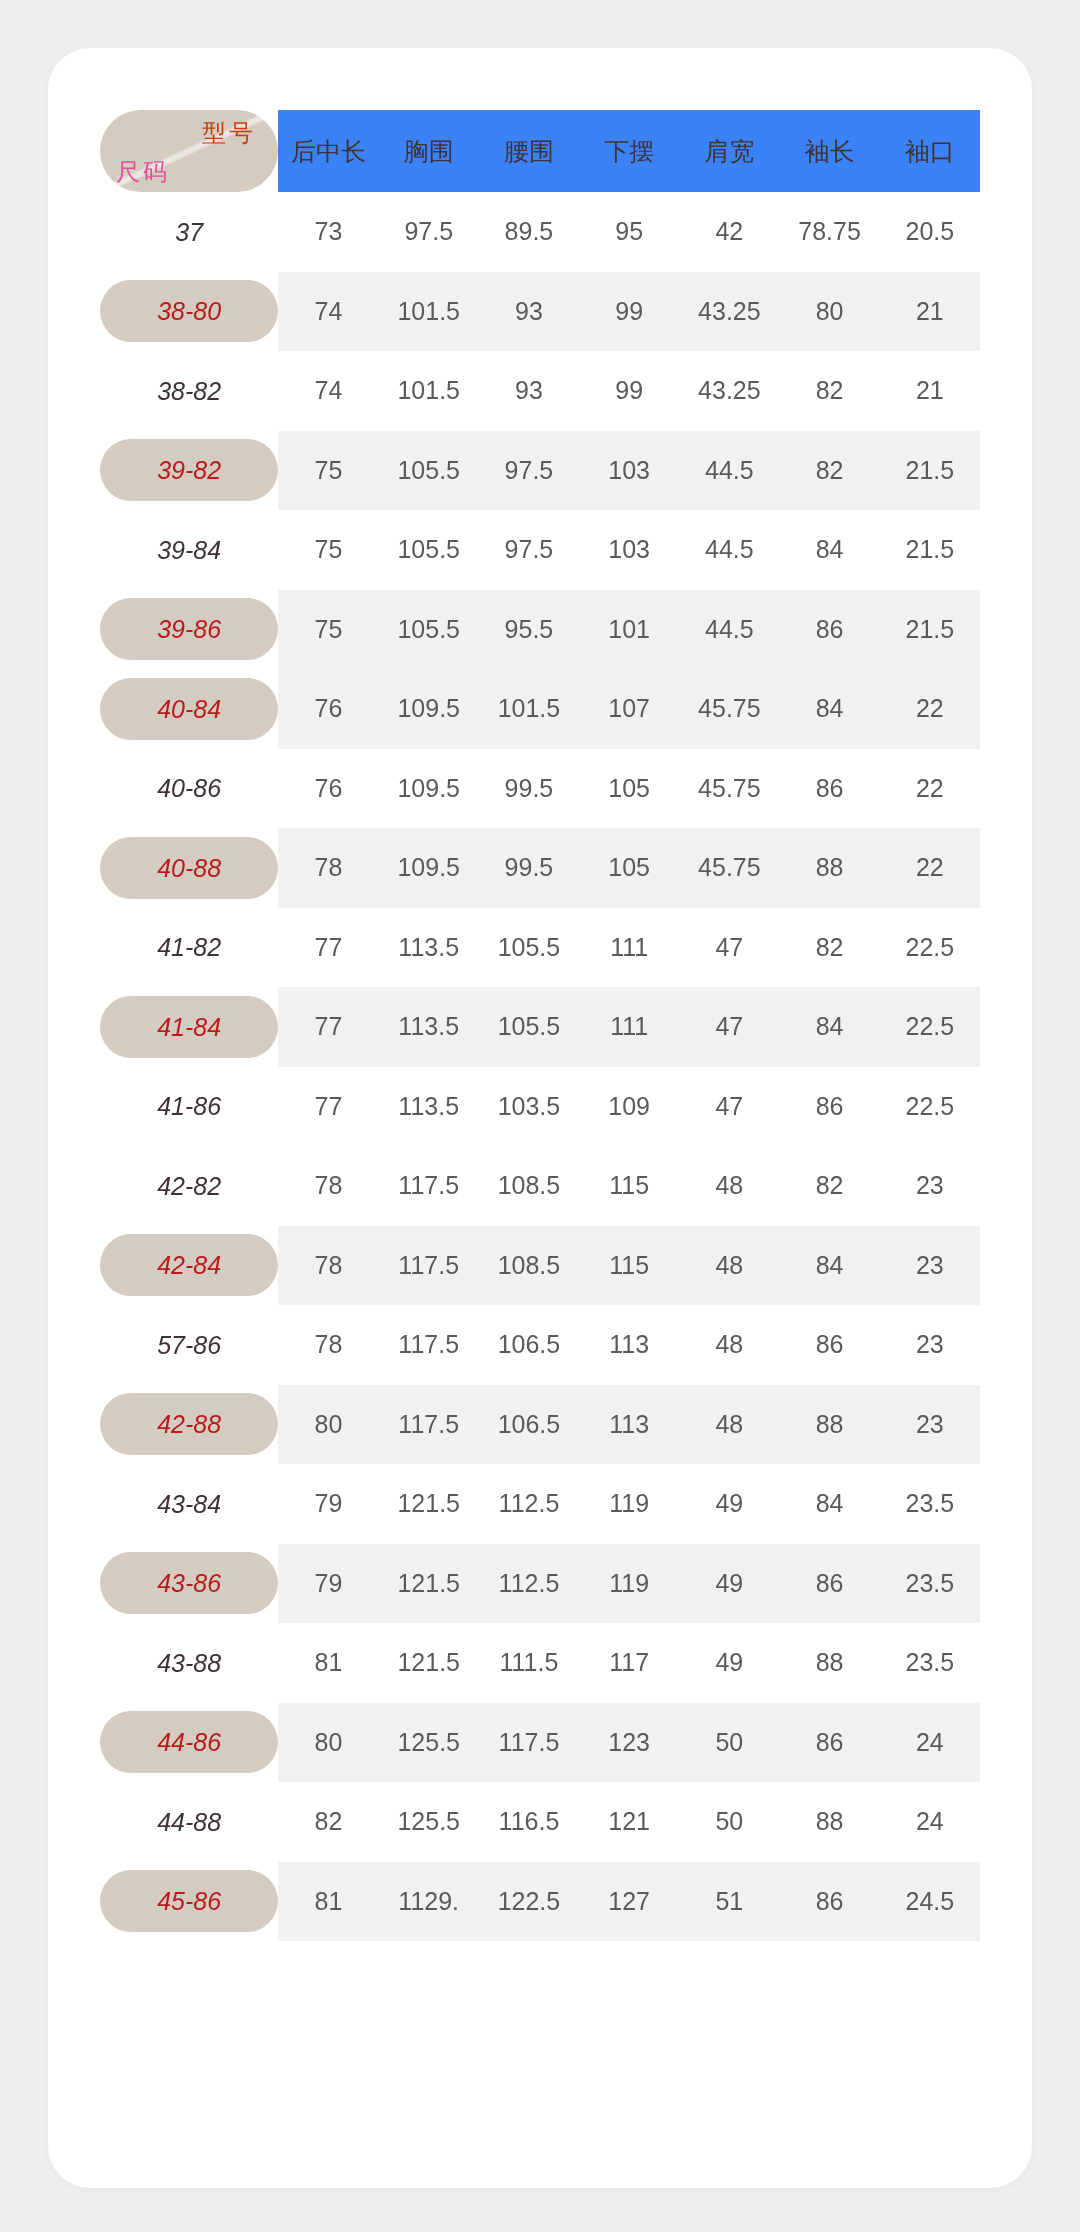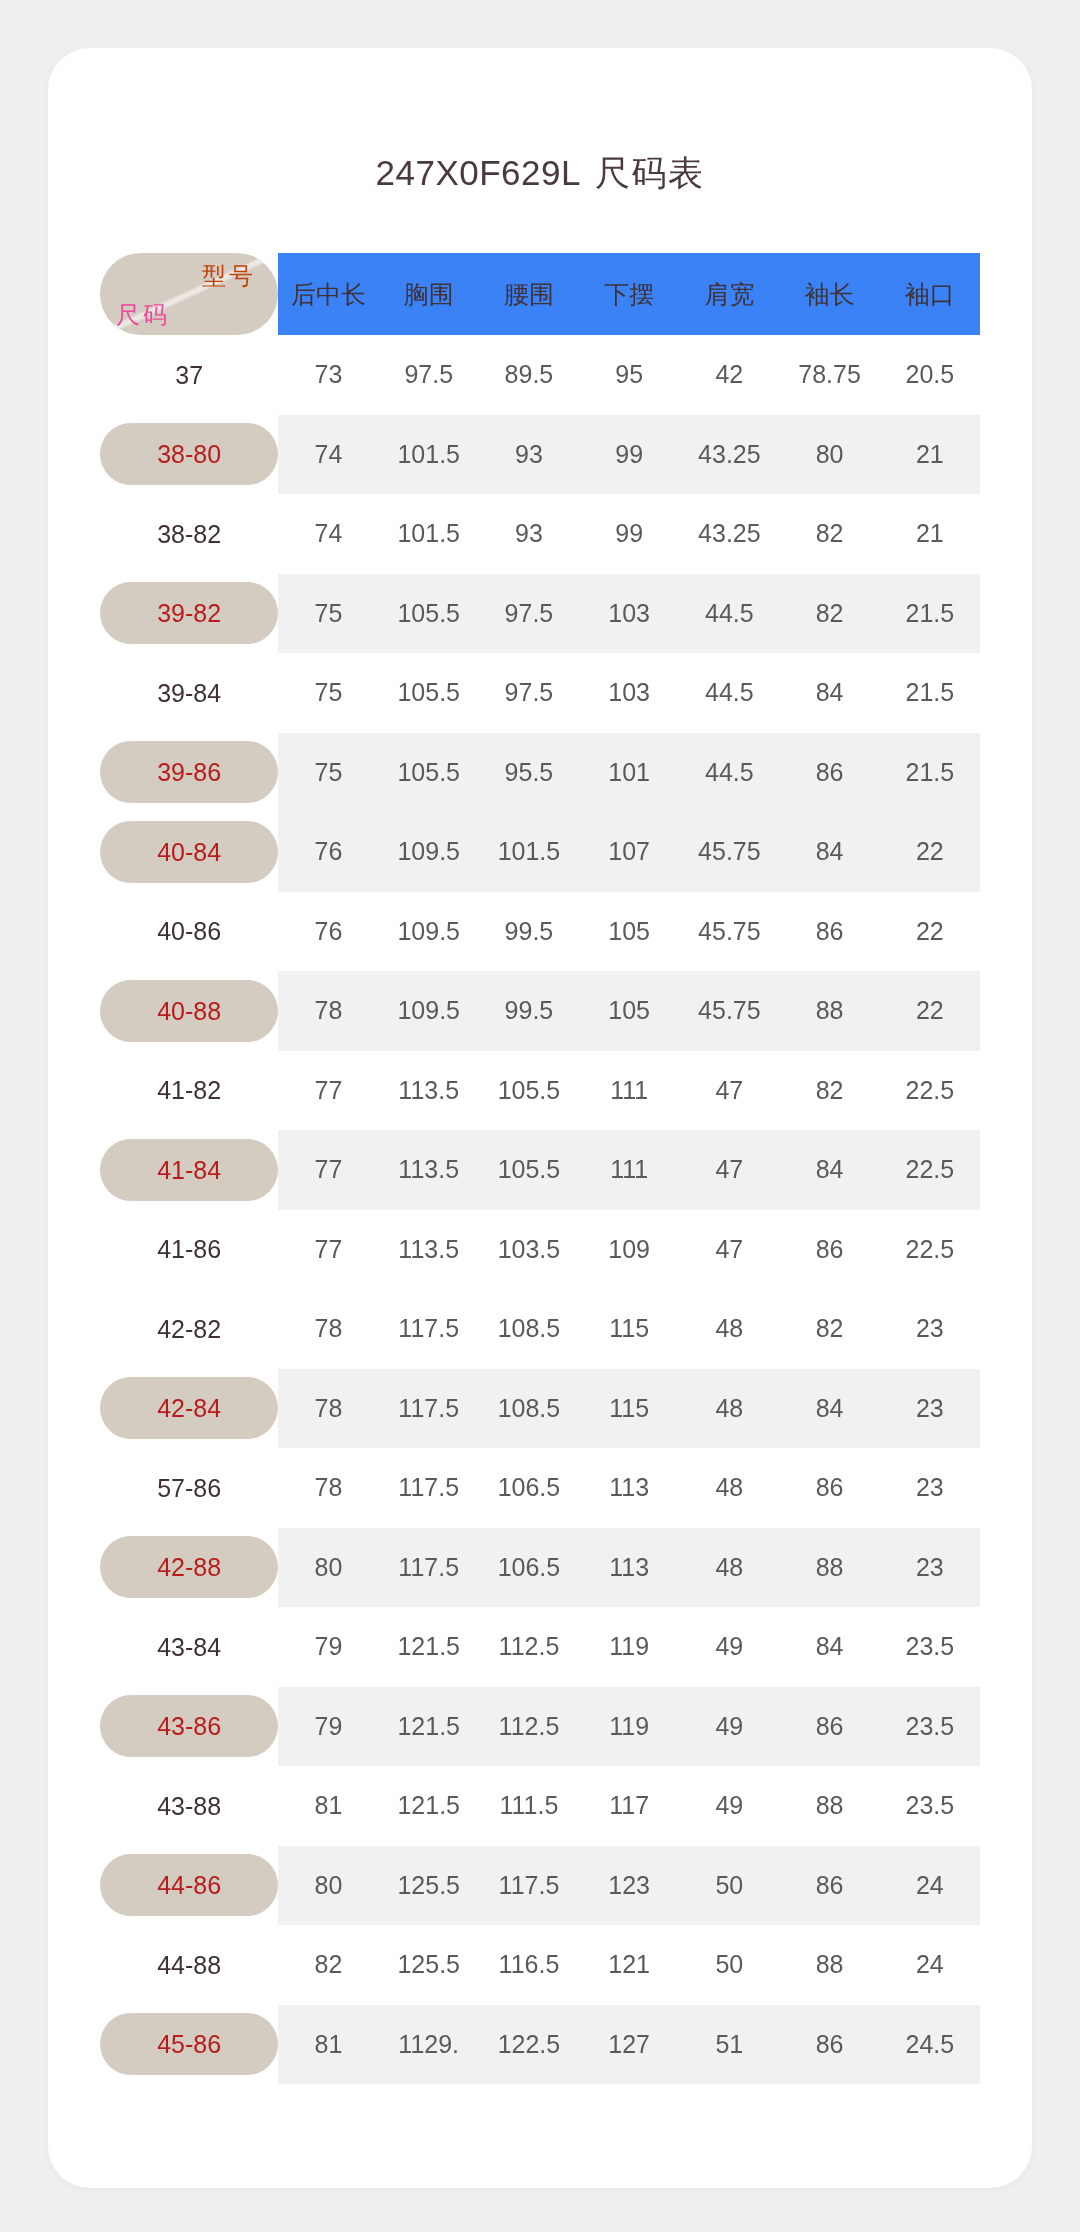--- a/index.html
+++ b/index.html
@@ -113,20 +113,21 @@
     color: #5a5a5a;
     font-weight: 400;
     padding: 0;
     vertical-align: middle;
   }
   tbody tr.alt td { background: #f1f1f1; }
   tbody td.size-cell {
     color: #3f3134;
     position: relative;
     background: transparent !important;
+    font-style: italic;
   }
   tbody tr.alt td.size-cell .pill {
     display: block;
     width: 178px;
     height: 62px;
     line-height: 62px;
     border-radius: 31px;
     background: #d4ccc0;
     color: #b91c1c;
     margin: 0 auto;
@@ -138,23 +139,20 @@
     line-height: 62px;
     margin: 0 auto;
   }
 </style>
 </head>
 <body>
 
 <div class="page">
   <div class="card">
 
-    <div class="title">
-      <span class="code">247X0F629L</span><span class="cn">尺码表</span>
-    </div>
 
     <table class="size-table">
       <colgroup>
         <col class="c-size">
         <col class="c-d">
           <col class="c-d">
           <col class="c-d">
           <col class="c-d">
         <col class="c-d">
           <col class="c-d">

